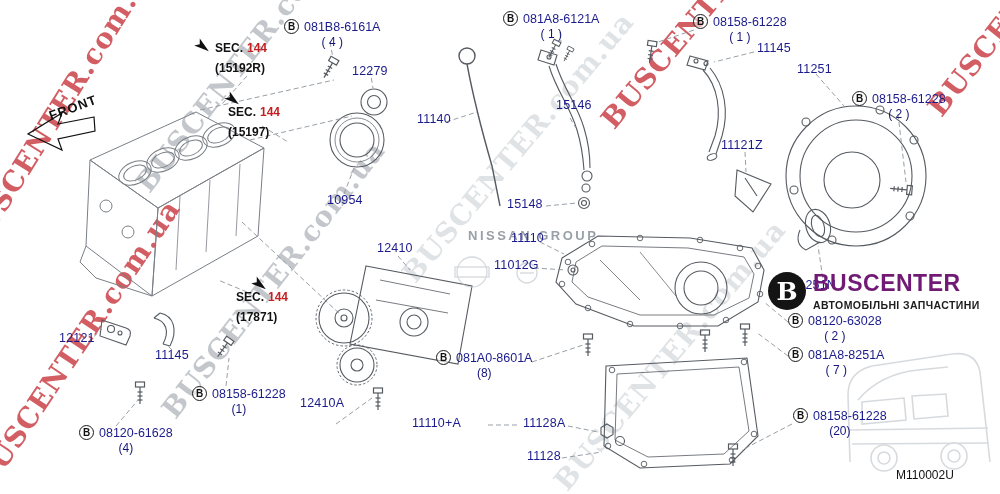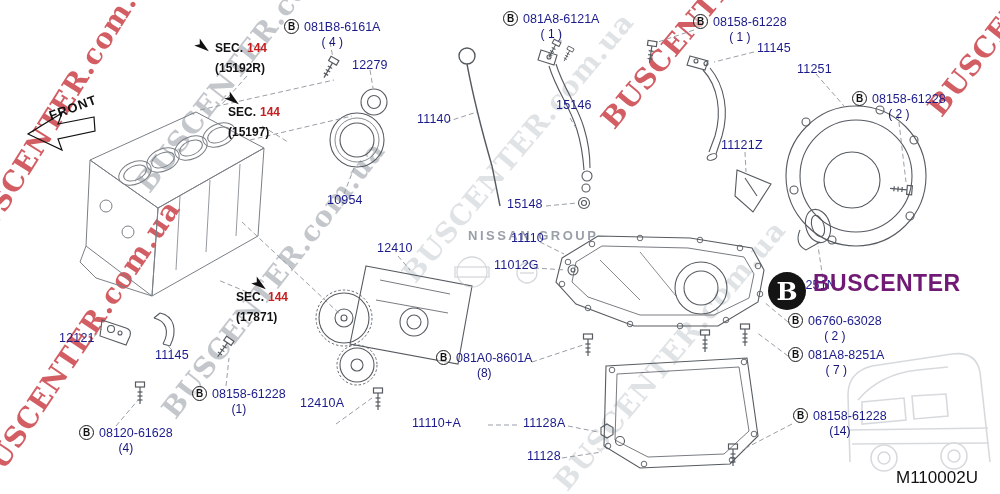--- a/index.html
+++ b/index.html
@@ -30,21 +30,21 @@
            border:1.4px solid #1a1a1a; border-radius:50%; font-size:10px; font-weight:bold; color:#111;
            background:rgba(255,255,255,.55); flex:0 0 auto; }
   .bolt .qty { display:block; text-align:center; margin-top:1px; font-size:12px; color:#14147a; }
 
   .nissan { position:absolute; z-index:1; left:468px; top:228px; font-size:13px; letter-spacing:2.5px;
             color:#99a0a8; font-weight:bold; }
 
   .front { position:absolute; z-index:3; left:48px; top:100px; font-size:13px; font-weight:bold;
            color:#111; letter-spacing:1px; transform:rotate(-20deg); }
 
-  .code { position:absolute; z-index:3; left:896px; top:468px; font-size:17px; color:#111; }
+  .code { position:absolute; z-index:3; left:896px; top:468px; font-size:12px; color:#111; }
 
   
   .brand { position:absolute; z-index:4; left:768px; top:272px; display:flex; align-items:flex-start; gap:7px; }
   .brand-b { width:38px; height:38px; border-radius:50%; background:#141414; color:#fff; display:flex;
              align-items:center; justify-content:center; font-size:25px; font-weight:bold;
              font-family:"DejaVu Serif", serif; }
   .brand-name { color:#701a75; font-size:23px; font-weight:bold; letter-spacing:.5px; line-height:1; }
   .brand-tag { font-size:10.5px; color:#1c1c1c; letter-spacing:.4px; margin-top:4px; font-weight:bold; }
 </style>
 </head>
@@ -306,21 +306,21 @@
   </div>
   <div class="sec" style="left:228px;top:105px">
     <span>SEC.</span><span class="num">144</span>
     <span class="sub">(15197)</span>
   </div>
   <div class="sec" style="left:236px;top:290px">
     <span>SEC.</span><span class="num">144</span>
     <span class="sub">(17871)</span>
   </div>
 
-  <span class="lbl" style="left:352px;top:58px">12279</span>
+  <span class="lbl" style="left:352px;top:64px">12279</span>
   <span class="lbl" style="left:327px;top:193px">10954</span>
   <span class="lbl" style="left:417px;top:112px">11140</span>
   <span class="lbl" style="left:556px;top:98px">15146</span>
   <span class="lbl" style="left:507px;top:197px">15148</span>
   <span class="lbl" style="left:757px;top:41px">11145</span>
   <span class="lbl" style="left:797px;top:62px">11251</span>
   <span class="lbl" style="left:721px;top:138px">11121Z</span>
   <span class="lbl" style="left:511px;top:231px">11110</span>
   <span class="lbl" style="left:494px;top:258px">11012G</span>
   <span class="lbl" style="left:377px;top:241px">12410</span>
@@ -356,21 +356,21 @@
   <div class="bolt" style="left:852px;top:91px">
     <div class="row">
         <span class="bcirc">B</span>
         <span>08158-61228</span>
       </div>
     <span class="qty">( 2 )</span>
   </div>
   <div class="bolt" style="left:788px;top:313px">
     <div class="row">
         <span class="bcirc">B</span>
-        <span>06760-63028</span>
+        <span>08120-63028</span>
       </div>
     <span class="qty">( 2 )</span>
   </div>
   <div class="bolt" style="left:788px;top:347px">
     <div class="row">
         <span class="bcirc">B</span>
         <span>081A8-8251A</span>
       </div>
     <span class="qty">( 7 )</span>
   </div>
@@ -393,24 +393,25 @@
         <span class="bcirc">B</span>
         <span>081A0-8601A</span>
       </div>
     <span class="qty">(8)</span>
   </div>
   <div class="bolt" style="left:793px;top:408px">
     <div class="row">
         <span class="bcirc">B</span>
         <span>08158-61228</span>
       </div>
-    <span class="qty">(14)</span>
+    <span class="qty">(20)</span>
   </div>
 
   <div class="brand">
     <span class="brand-b">B</span>
     <span>
       <span class="brand-name" style="display:block">BUSCENTER</span>
+      <span class="brand-tag" style="display:block">АВТОМОБІЛЬНІ ЗАПЧАСТИНИ</span>
     </span>
   </div>
 
   <span class="code">M110002U</span>
 </div>
 
 </body></html>

